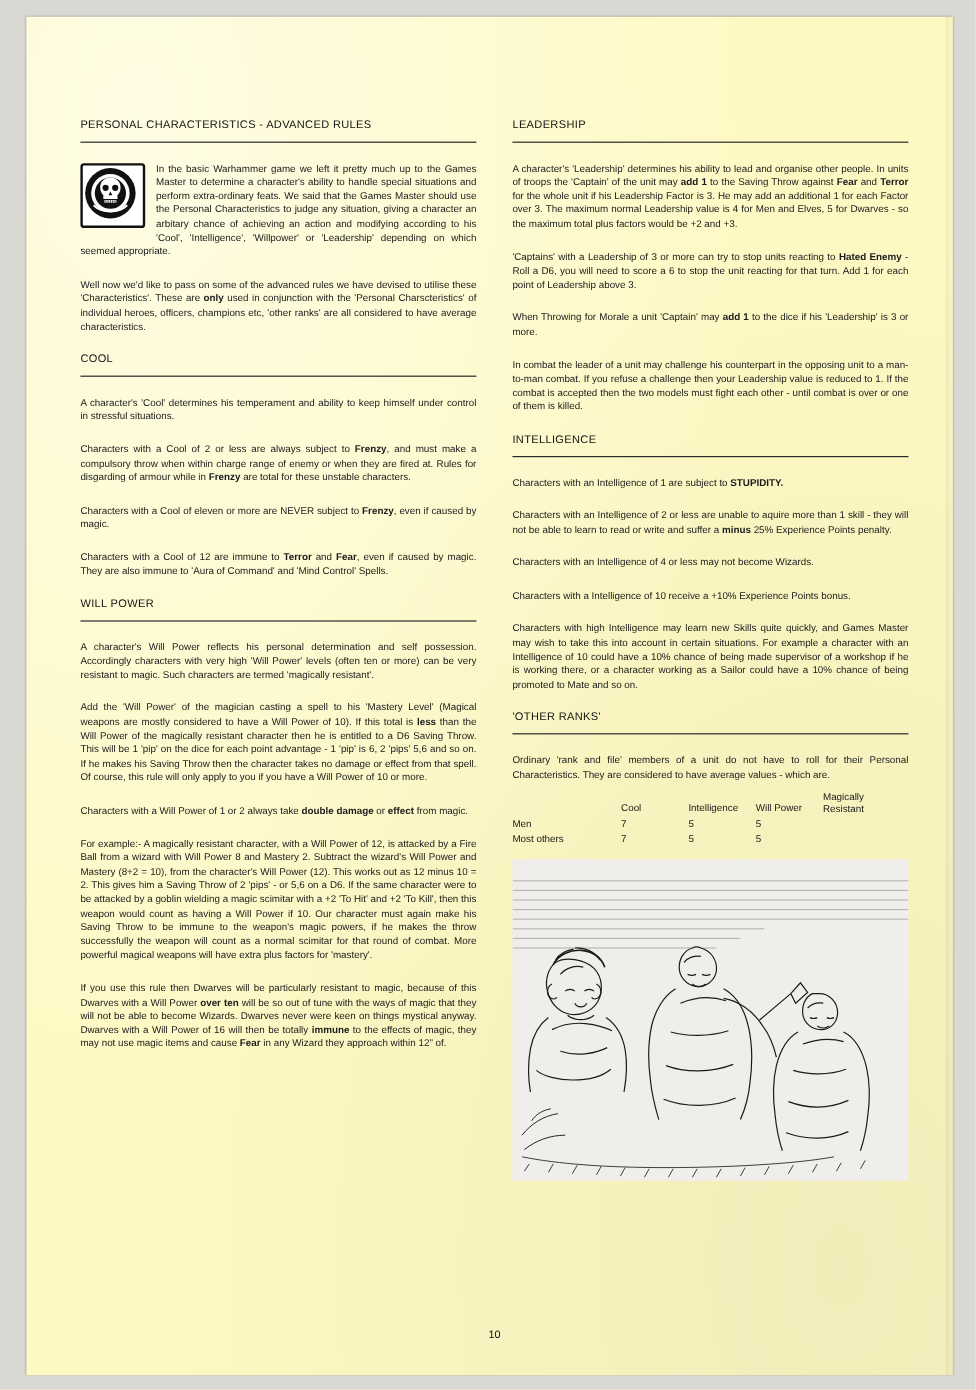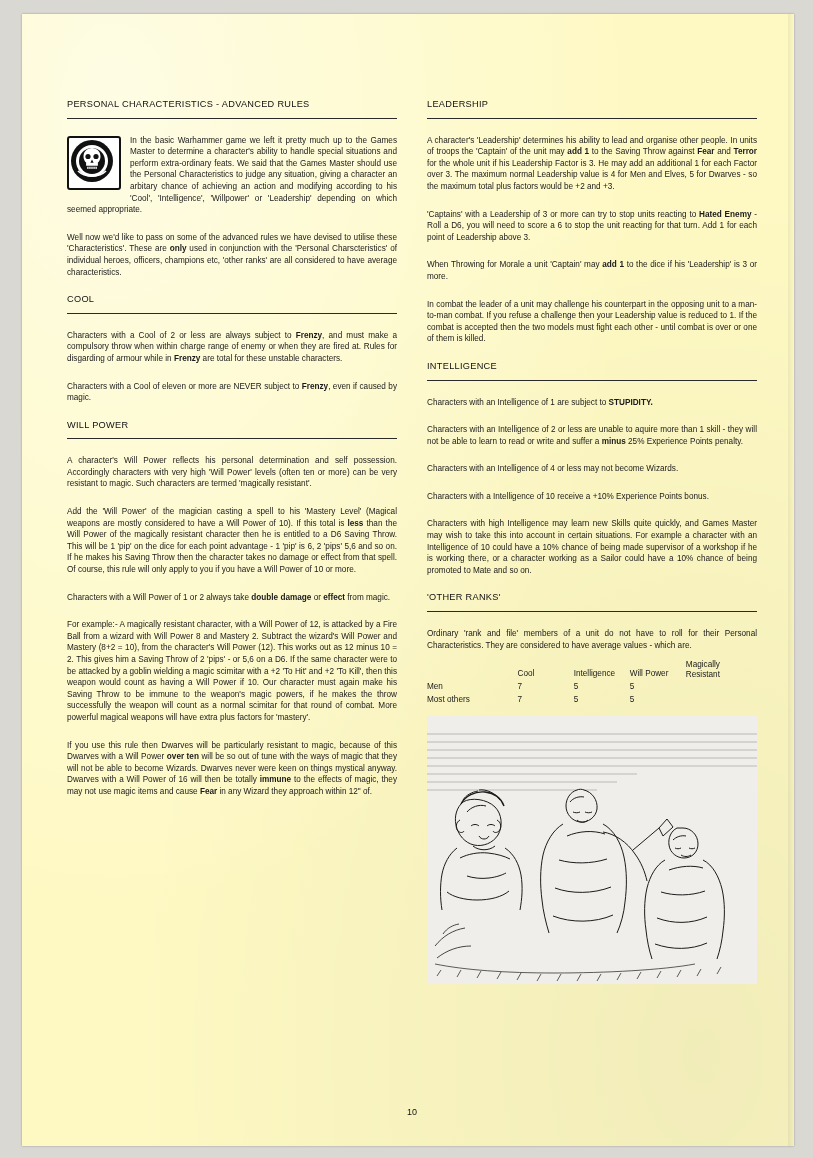--- a/index.html
+++ b/index.html
@@ -112,25 +112,27 @@
           </svg>
         </span>
         <span>In the basic Warhammer game we left it pretty much up to the Games Master to determine a character's ability to handle special situations and perform extra-ordinary feats. We said that the Games Master should use the Personal Characteristics to judge any situation, giving a character an arbitary chance of achieving an action and modifying according to his 'Cool', 'Intelligence', 'Willpower' or 'Leadership' depending on which seemed appropriate.</span>
       </p>
 
       <p><span>Well now we'd like to pass on some of the advanced rules we have devised to utilise these 'Characteristics'. These are </span><b>only</b><span> used in conjunction with the 'Personal Charscteristics' of individual heroes, officers, champions etc, 'other ranks' are all considered to have average characteristics.</span></p>
 
       <h2 class="sec spaced">COOL</h2>
       <div class="rule"></div>
 
+      <p>A character's 'Cool' determines his temperament and ability to keep himself under control in stressful situations.</p>
 
       <p><span>Characters with a Cool of 2 or less are always subject to </span><b>Frenzy</b><span>, and must make a compulsory throw when within charge range of enemy or when they are fired at. Rules for disgarding of armour while in </span><b>Frenzy</b><span> are total for these unstable characters.</span></p>
 
       <p><span>Characters with a Cool of eleven or more are NEVER subject to </span><b>Frenzy</b><span>, even if caused by magic.</span></p>
 
+      <p><span>Characters with a Cool of 12 are immune to </span><b>Terror</b><span> and </span><b>Fear</b><span>, even if caused by magic. They are also immune to 'Aura of Command' and 'Mind Control' Spells.</span></p>
 
       <h2 class="sec spaced">WILL POWER</h2>
       <div class="rule"></div>
 
       <p>A character's Will Power reflects his personal determination and self possession. Accordingly characters with very high 'Will Power' levels (often ten or more) can be very resistant to magic. Such characters are termed 'magically resistant'.</p>
 
       <p><span>Add the 'Will Power' of the magician casting a spell to his 'Mastery Level' (Magical weapons are mostly considered to have a Will Power of 10). If this total is </span><b>less</b><span> than the Will Power of the magically resistant character then he is entitled to a D6 Saving Throw. This will be 1 'pip' on the dice for each point advantage - 1 'pip' is 6, 2 'pips' 5,6 and so on. If he makes his Saving Throw then the character takes no damage or effect from that spell. Of course, this rule will only apply to you if you have a Will Power of 10 or more.</span></p>
 
       <p><span>Characters with a Will Power of 1 or 2 always take </span><b>double damage</b><span> or </span><b>effect</b><span> from magic.</span></p>
 

